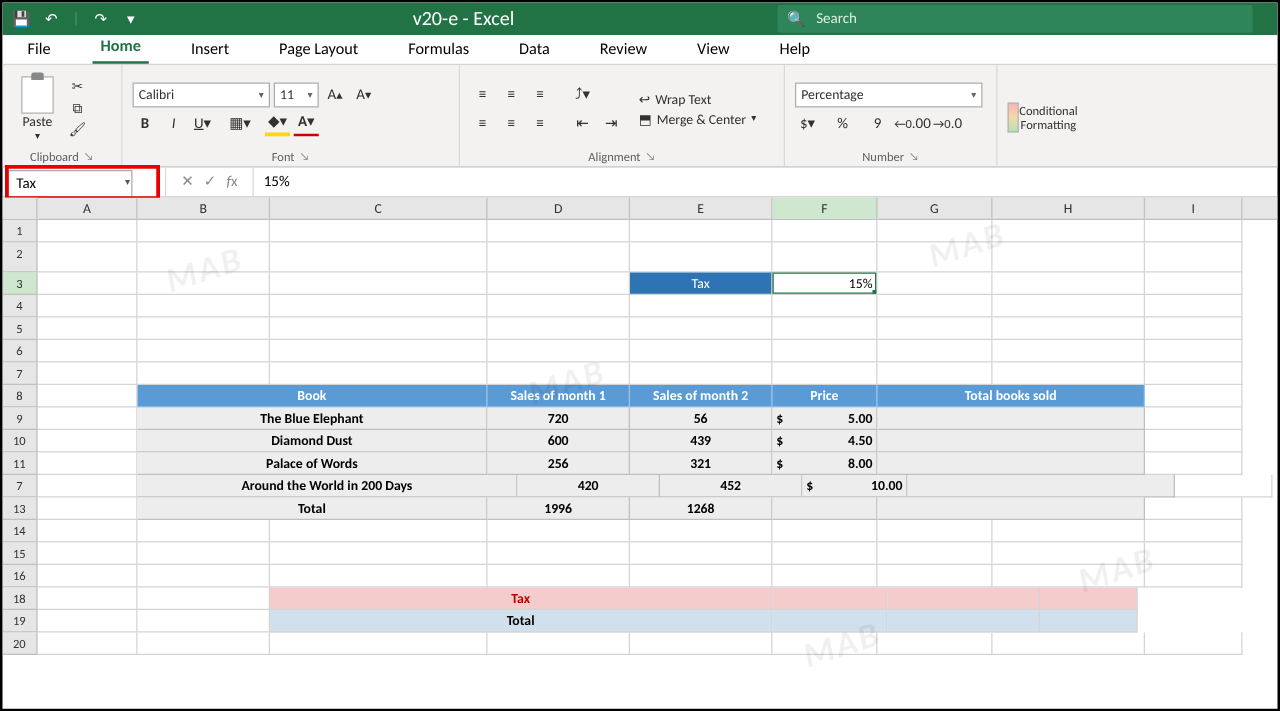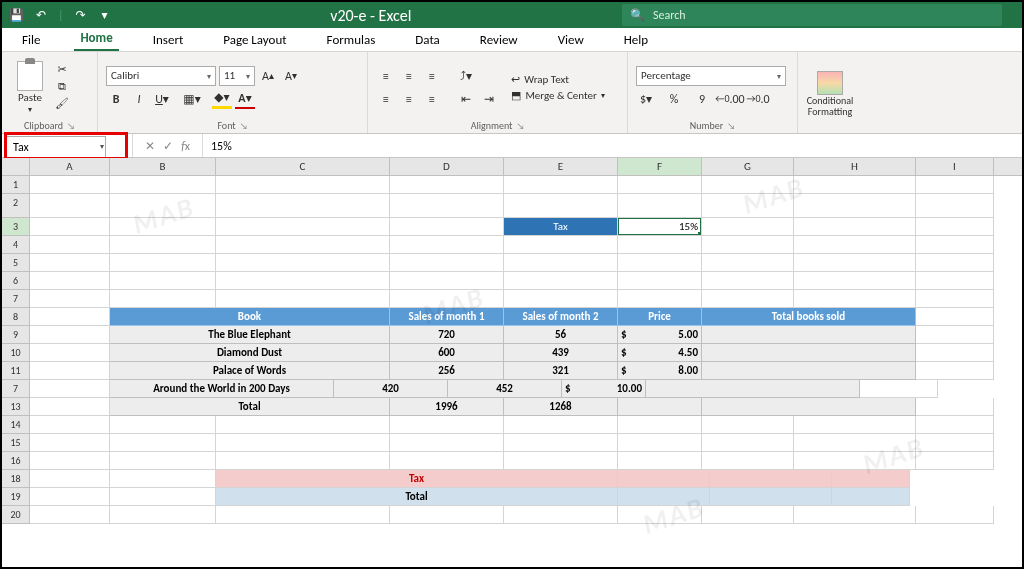--- a/index.html
+++ b/index.html
@@ -43,21 +43,21 @@
   .underline-yl { border-bottom: 3px solid #ffd800; }
   
   .align-controls { display: flex; flex-direction: column; gap: 3px; }
   .align-row { display: flex; gap: 3px; }
   
   .wraptext { display: flex; flex-direction: column; gap: 3px; padding-left: 8px; }
   .wrap-item { display: flex; align-items: center; gap: 4px; cursor: pointer; font-size: 11px; }
   
   .number-controls { display: flex; flex-direction: column; gap: 3px; width: 150px; }
   .num-row { display: flex; gap: 8px; align-items: center; }
-  .cond-fmt { display: flex; flex-direction: column; align-items: center; width: 56px; font-size: 10px; text-align: center; cursor: pointer; }
+  .cond-fmt { display: flex; align-items: center; width: 56px; font-size: 10px; text-align: center; cursor: pointer; }
   .cond-icon { width: 26px; height: 24px; display: inline-block; background: linear-gradient(#f9b4b4,#f7d9a6,#b4e2b4); border: 1px solid #aaa; }
   
   
   .fx-row { height: 24px; display: flex; align-items: stretch; border-bottom: 1px solid #c8c6c4; }
   .name-box-wrap { position: relative; width: 130px; display: flex; align-items: center; }
   .name-box { width: 100px; height: 22px; border: 1px solid #ababab; background: #fff; padding: 2px 16px 2px 6px; font-size: 12px; display: flex; align-items: center; margin-left: 4px; margin-top: 2px;}
   .name-box-arrow { position: absolute; right: 28px; font-size: 8px; color: #555; }
   .name-box-highlight { position: absolute; left: 2px; top: -2px; width: 124px; height: 28px; border: 3px solid #e60000; pointer-events: none; }
   .fx-buttons { display: flex; align-items: center; gap: 8px; padding: 0 12px; border-left: 1px solid #dadada; color: #888; }
   .fx-bar { flex: 1; display: flex; align-items: center; padding: 0 8px; font-size: 12px; border-left: 1px solid #dadada; }
@@ -409,21 +409,21 @@
         <div class="cell tbl-cell" style="width: 280px;">Palace of Words</div>
         <div class="cell cD tbl-cell">256</div>
         <div class="cell cE tbl-cell">321</div>
         <div class="cell cF tbl-cell money"><span class="cur">$</span>8.00</div>
         <div class="cell tbl-cell" style="width: 214px;"></div>
         <div class="cell cI"></div>
       </div>
       <div class="row">
         <div class="row-h">7</div>
         <div class="cell cA"></div>
-        <div class="cell tbl-cell" style="width: 224px;">Around the World in 200 Days</div>
+        <div class="cell tbl-cell" style="width: 304px;">Around the World in 200 Days</div>
         <div class="cell cD tbl-cell">420</div>
         <div class="cell cE tbl-cell">452</div>
         <div class="cell cF tbl-cell money"><span class="cur">$</span>10.00</div>
         <div class="cell tbl-cell" style="width: 214px;"></div>
         <div class="cell cI"></div>
       </div>
       <div class="row">
         <div class="row-h">13</div>
         <div class="cell cA"></div>
         <div class="cell tbl-cell" style="width: 280px;">Total</div>

